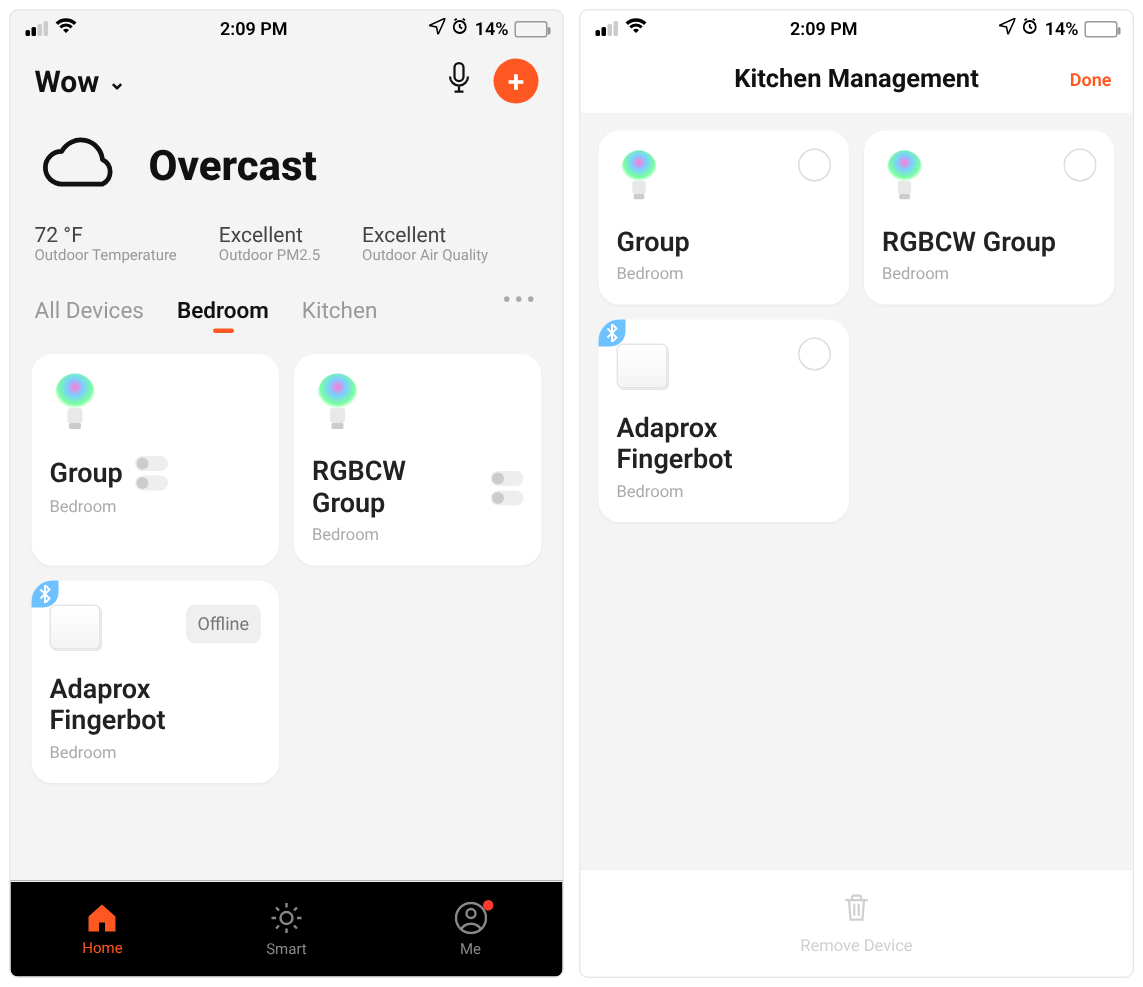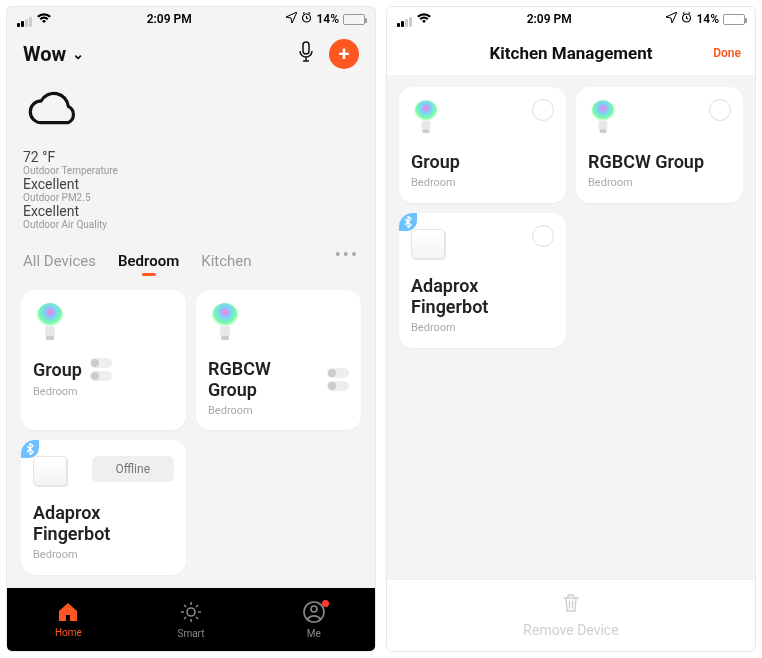--- a/index.html
+++ b/index.html
@@ -1,20 +1,20 @@
 <!DOCTYPE html>
 <html><head>
 <meta charset="utf-8">
 <style>
   * { box-sizing: border-box; margin: 0; padding: 0; font-family: -apple-system, BlinkMacSystemFont, "Segoe UI", Roboto, Helvetica, Arial, sans-serif; }
   body { background: #ffffff; width: 762px; height: 658px; display: flex; gap: 10px; padding: 6px; }
   .phone { flex: 1; background: #f4f4f4; border-radius: 6px; display: flex; flex-direction: column; overflow: hidden; position: relative; border: 1px solid #e8e8e8; }
   
   .status-bar { display: flex; align-items: center; justify-content: space-between; height: 24px; padding: 0 10px; font-size: 12px; font-weight: 600; color: #000; background: transparent; }
-  .status-left, .status-right { display: flex; gap: 4px; }
+  .status-left, .status-right { display: flex; align-items: center; gap: 4px; }
   .status-center { flex: 1; text-align: center; }
   .signal-bars { display: inline-flex; align-items: flex-end; gap: 1px; }
   .signal-bars span { width: 3px; background: #000; display: inline-block; border-radius: 1px; }
   .signal-bars span:nth-child(1){height:4px;} .signal-bars span:nth-child(2){height:6px;}
   .signal-bars span:nth-child(3){height:8px;background:#ccc;} .signal-bars span:nth-child(4){height:10px;background:#ccc;}
   .wifi { font-size: 13px; }
   .battery { display:inline-flex; align-items:center; gap:2px; }
   .battery-shell { width: 22px; height: 11px; border: 1px solid #999; border-radius: 2px; position: relative; }
   .battery-shell::after { content:""; position:absolute; right:-3px; top:3px; width:2px; height:5px; background:#999; border-radius:1px;}
   .battery-fill { height:100%; width:14%; background:#f7c948; border-radius:1px; }
@@ -24,60 +24,60 @@
   .home-top { display:flex; align-items:center; justify-content:space-between;gap:32px; }
   .home-title { font-size: 20px; font-weight: 700; color:#111; display:flex; align-items:center; gap:6px; }
   .chev { font-size: 14px; color:#111; }
   .home-actions { display:flex; align-items:center; gap:14px; }
   .mic { font-size: 18px; color:#111; }
   .add-btn { width: 30px; height:30px; border-radius:50%; background:#ff5722; color:#fff; display:flex; align-items:center; justify-content:center; font-size:20px; font-weight:600; }
   
   .weather { display:flex; align-items:center; gap:18px; padding: 20px 0 8px 0; }
   .cloud-svg { width: 58px; height: 42px; }
   .weather-label { font-size: 28px; font-weight:800; color:#111; }
-  .metrics { display:flex; padding: 10px 0 14px 0; flex-direction: column; }
+  .metrics { display:flex; gap:28px; padding: 10px 0 14px 0; }
   .metric .mval { font-size: 14px; color:#444; }
   .metric .mlab { font-size: 10px; color:#999; }
   
   .tabs { display:flex; padding: 0 16px; background:#f4f4f4;}
   .tab { font-size:15px; color:#999; padding: 8px 0; margin-right:22px; }
   .tab.active { color:#111; font-weight:600; position:relative;}
   .tab.active::after { content:""; position:absolute; left:50%; transform:translateX(-50%); bottom:2px; width:14px; height:3px; background:#ff5722; border-radius:2px;}
   .tabs .more { margin-left:auto; color:#aaa; font-size:18px; letter-spacing:2px;}
   
   .device-grid { padding: 12px 14px; display:grid; grid-template-columns: 1fr 1fr; gap:10px; align-content:start; flex:1; overflow:auto; background:#f4f4f4;}
   .card { background:#fff; border-radius:14px; padding:12px 12px 14px 12px; position:relative; min-height:110px; box-shadow:0 1px 2px rgba(0,0,0,0.04);}
   .card .icon-row { display:flex; align-items:center; justify-content:space-between;}
   .bulb { width:34px; height:40px; }
   .toggle-stack { display:flex; flex-direction:column; gap:3px; align-items:flex-end; margin-top:4px;}
   .mini-toggle { width:22px; height:10px; border-radius:6px; background:#eee; position:relative;}
   .mini-toggle::after { content:""; width:8px;height:8px;border-radius:50%;background:#ccc;position:absolute;top:1px;left:1px;}
   .card-title { font-size:18px; font-weight:600; color:#222; margin-top:16px;}
   .card-sub { font-size:11px; color:#aaa; margin-top:4px;}
   .finger-card .bt-badge { position:absolute; top:0; left:0; width:18px; height:18px; background:#6ec1ff; border-top-left-radius:14px; border-bottom-right-radius:10px; display:flex; align-items:center; justify-content:center; color:#fff; font-size:10px;}
   .finger-icon { width:34px; height:30px; background:linear-gradient(#fff,#f4f4f4); border:1px solid #e5e5e5; border-radius:4px; box-shadow:1px 1px 0 #e5e5e5; margin-top:4px;}
-  .offline-pill { background:#efefef; color:#777; font-size:12px; padding:6px 24px; border-radius:6px; }
+  .offline-pill { background:#efefef; color:#777; font-size:12px; padding:6px 8px; border-radius:6px; }
   
   .bottom-nav { height:64px; background:#000000; display:flex; border-top:1px solid #eee;}
   .nav-item { flex:1; display:flex; flex-direction:column; align-items:center; justify-content:center; gap:2px; font-size:10px; color:#888;}
   .nav-item.active { color:#ff5722;}
   .nav-icon { font-size:20px; line-height:1;}
   .me-wrap { position:relative;}
   .me-dot { position:absolute; top:-1px; right:-4px; width:7px; height:7px; background:#ff3b30; border-radius:50%;}
   
   .mgmt-header { display:flex; align-items:center; justify-content:center; position:relative; height:44px; background:#fff;}
   .mgmt-title { font-size:17px; font-weight:700; color:#111;}
   .done-btn { position:absolute; right:14px; font-size:12px; font-weight:600; color:#ff5722;}
   .mgmt-grid { padding: 12px 12px; display:grid; grid-template-columns:1fr 1fr; gap:10px; align-content:start; flex:1; background:#f4f4f4;}
   .sel-circle { width:22px; height:22px; border:1.5px solid #ddd; border-radius:50%;}
   .mgmt-card { background:#fff; border-radius:14px; padding:12px 12px 14px 12px; position:relative; box-shadow:0 1px 2px rgba(0,0,0,0.04); min-height:105px;}
   .mgmt-card .icon-row { display:flex; justify-content:space-between; align-items:flex-start;}
   .mgmt-footer { height:72px; background:#fff; display:flex; flex-direction:column; align-items:center; justify-content:center; gap:4px; color:#d0d0d0; border-top:1px solid #eee;}
   .trash { font-size:20px; color:#d0d0d0;}
-  .mgmt-footer-label { font-size:14px; color:#d0d0d0;}
+  .mgmt-footer-label { font-size:11px; color:#d0d0d0;}
 </style>
 </head>
 <body>
 
 <div class="phone">
   <div class="status-bar">
     <div class="status-left">
       <span class="signal-bars">
           <span></span>
           <span></span>
@@ -125,20 +125,21 @@
             </svg>
         </span>
         <span class="add-btn">+</span>
       </div>
     </div>
 
     <div class="weather">
       <svg class="cloud-svg" viewBox="0 0 64 44">
         <path d="M20 36 A12 12 0 0 1 20 12 A16 16 0 0 1 50 18 A10 10 0 0 1 50 36 Z" fill="none" stroke="#111" stroke-width="3.5" stroke-linejoin="round"></path>
       </svg>
+      <div class="weather-label">Overcast</div>
     </div>
 
     <div class="metrics">
       <div class="metric">
         <div class="mval">72 °F</div>
         <div class="mlab">Outdoor Temperature</div>
       </div>
       <div class="metric">
         <div class="mval">Excellent</div>
         <div class="mlab">Outdoor PM2.5</div>

